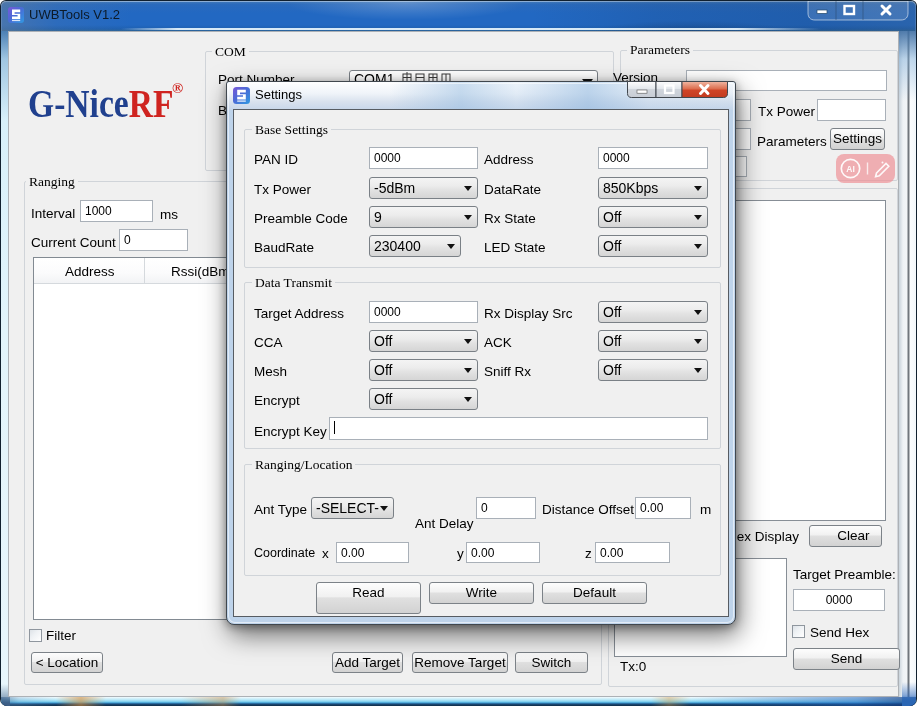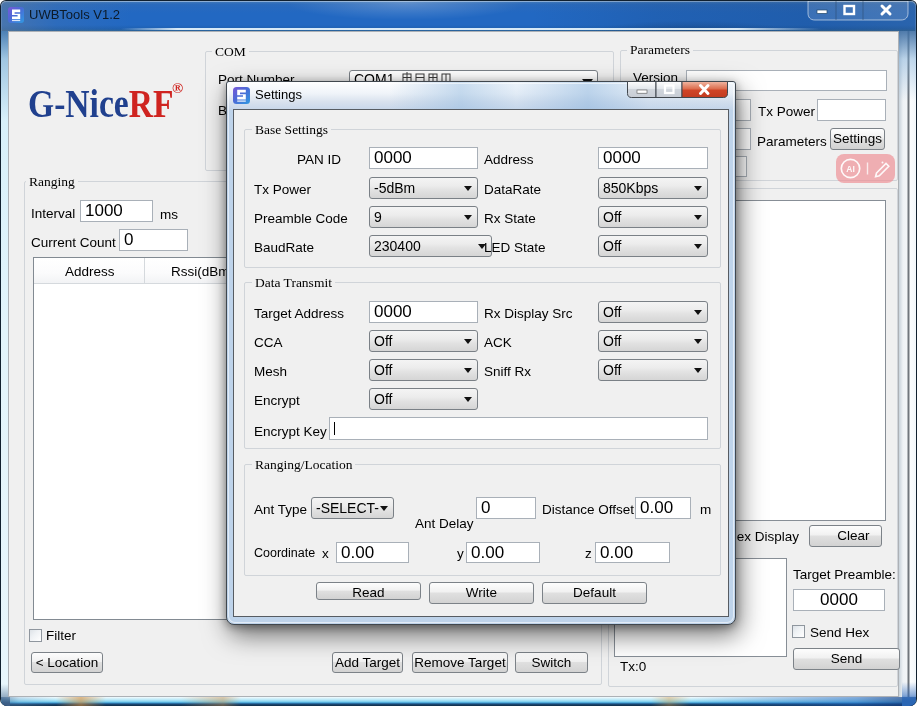--- a/index.html
+++ b/index.html
@@ -28,21 +28,21 @@
 #botWash{position:absolute;left:1px;top:697px;width:915px;height:9px;border-radius:0 0 6px 6px;
  background:linear-gradient(90deg,rgba(60,100,145,.6) 0,rgba(100,150,195,.25) 18px,rgba(120,200,235,0) 55px,rgba(215,140,55,.6) 80px,rgba(215,140,55,0) 105px,rgba(120,200,235,0) 180px,rgba(200,140,70,.45) 222px,rgba(200,140,70,0) 240px,rgba(120,200,235,0) 650px,rgba(215,150,60,.4) 668px,rgba(215,150,60,0) 690px,rgba(30,95,185,.5) 855px,rgba(20,60,130,.75) 100%);}
 
 #client{position:absolute;left:8px;top:31px;width:891px;height:666px;background:#f0f0f0;border:0;}
 .clientedge{position:absolute;left:8px;top:31px;width:891px;height:666px;box-shadow:inset 0 0 0 1px rgba(90,100,110,.45);}
 
 .grp{position:absolute;border:1px solid #d0d4d9;border-radius:2px;}
 .glabel{position:absolute;background:#f0f0f0;padding:0 3px;line-height:13px;font-family:Liberation Serif, serif;}
 .lbl{position:absolute;white-space:nowrap;line-height:13px;}
 .inp{position:absolute;background:#fff;border:1px solid #a9b0b8;box-sizing:border-box;
- font-size:17px;line-height:20px;padding-left:4px;white-space:nowrap;}
+ font-size:12px;line-height:20px;padding-left:4px;white-space:nowrap;}
 .cmb{position:absolute;box-sizing:border-box;border:1px solid #7a8086;border-radius:3px;
  background:linear-gradient(180deg,#f4f4f4 0%,#ececec 40%,#e2e2e2 60%,#d5d5d5 100%);
  font-size:14px;line-height:20px;padding-left:4px;white-space:nowrap;}
 .cmb.noarrow:after{display:none;}
 .cmb:after{content:"";position:absolute;right:5px;top:8px;border-left:4.5px solid transparent;
  border-right:4.5px solid transparent;border-top:5.5px solid #111;}
 .btn{position:absolute;box-sizing:border-box;border:1px solid #7c8288;border-radius:3px;
  background:linear-gradient(180deg,#fdfdfd 0%,#f1f1f1 45%,#e0e0e0 50%,#d2d2d2 100%);
  text-align:center;line-height:20px;}
 .chk{position:absolute;width:13px;height:13px;background:linear-gradient(135deg,#dde2e7 0%,#eef1f4 40%,#fff 100%);border:1px solid #8f969e;box-sizing:border-box;}
@@ -110,21 +110,21 @@
       <line x1="31" y1="2" x2="31" y2="10"></line>
       <line x1="27" y1="5.5" x2="35" y2="5.5"></line>
   <rect x="40" y="2" width="8" height="8"></rect>
       <line x1="44" y1="2" x2="44" y2="10"></line>
  </g>
 </svg>
 <div class="lbl" style="left:218px;top:104px;">BaudRate</div>
 
 <div class="grp" style="left:620px;top:50px;width:276px;height:129px;"></div>
 <div class="glabel" style="left:627px;top:43px;">Parameters</div>
-<div class="lbl" style="left:633px;top:71px;">Version</div>
+<div class="lbl" style="left:613px;top:71px;">Version</div>
 <div class="inp" style="left:686px;top:70px;width:201px;height:21px;"></div>
 <div class="inp" style="left:734px;top:99px;width:17px;height:22px;"></div>
 <div class="inp" style="left:734px;top:128px;width:17px;height:22px;"></div>
 <div class="inp" style="left:734px;top:156px;width:13px;height:21px;"></div>
 <div class="lbl" style="left:758px;top:105px;">Tx Power</div>
 <div class="inp" style="left:817px;top:99px;width:69px;height:22px;"></div>
 <div class="lbl" style="left:757px;top:135px;">Parameters</div>
 <div class="btn" style="left:830px;top:128px;width:55px;height:22px;">Settings</div>
 
 <div class="abs" style="left:836px;top:154px;width:59px;height:29px;border-radius:8px;background:rgba(238,140,145,.66);"></div>
@@ -218,34 +218,34 @@
  <path d="M55 0.5h45.5v12c0 2.5-1.5 4-4 4H55z" fill="url(#rb)" stroke="#41474e" stroke-width="1"></path>
  <rect x="10" y="9" width="10" height="3.2" fill="#fff" stroke="#555" stroke-width=".6"></rect>
  <rect x="38" y="4.5" width="8.5" height="7.5" fill="none" stroke="#fff" stroke-width="2.2"></rect>
  <path d="M73.5 4.5 l7.5 8 M81 4.5 l-7.5 8" stroke="#fff" stroke-width="3" stroke-linecap="round"></path>
 </svg>
 
 <div class="abs" style="left:233px;top:109px;width:496px;height:508px;background:#f0f0f0;border:1px solid #575c62;box-sizing:border-box;"></div>
 
 <div class="grp" style="left:244px;top:129px;width:475px;height:137px;"></div>
 <div class="glabel" style="left:252px;top:123px;">Base Settings</div>
-<div class="lbl" style="left:254px;top:153px;margin-left:43px;">PAN ID</div>
+<div class="lbl" style="left:254px;top:153px;">PAN ID</div>
 <div class="inp" style="left:369px;top:147px;width:109px;height:22px;">0000</div>
 <div class="lbl" style="left:484px;top:153px;">Address</div>
 <div class="inp" style="left:598px;top:147px;width:110px;height:22px;">0000</div>
 <div class="lbl" style="left:254px;top:183px;">Tx Power</div>
 <div class="cmb" style="left:369px;top:177px;width:109px;height:22px;">-5dBm</div>
 <div class="lbl" style="left:484px;top:183px;">DataRate</div>
 <div class="cmb" style="left:598px;top:177px;width:110px;height:22px;">850Kbps</div>
 <div class="lbl" style="left:254px;top:212px;">Preamble Code</div>
 <div class="cmb" style="left:369px;top:206px;width:109px;height:22px;">9</div>
 <div class="lbl" style="left:484px;top:212px;">Rx State</div>
 <div class="cmb" style="left:598px;top:206px;width:110px;height:22px;">Off</div>
 <div class="lbl" style="left:254px;top:241px;">BaudRate</div>
-<div class="cmb" style="left:369px;top:235px;width:123px;height:22px;">230400</div>
+<div class="cmb" style="left:369px;top:235px;width:92px;height:22px;">230400</div>
 <div class="lbl" style="left:484px;top:241px;">LED State</div>
 <div class="cmb" style="left:598px;top:235px;width:110px;height:22px;">Off</div>
 
 <div class="grp" style="left:244px;top:282px;width:475px;height:165px;"></div>
 <div class="glabel" style="left:252px;top:276px;">Data Transmit</div>
 <div class="lbl" style="left:254px;top:307px;">Target Address</div>
 <div class="inp" style="left:369px;top:301px;width:109px;height:22px;">0000</div>
 <div class="lbl" style="left:484px;top:307px;">Rx Display Src</div>
 <div class="cmb" style="left:598px;top:301px;width:110px;height:22px;">Off</div>
 <div class="lbl" style="left:254px;top:336px;">CCA</div>
@@ -270,15 +270,15 @@
 <div class="lbl" style="left:542px;top:503px;">Distance Offset</div>
 <div class="inp" style="left:635px;top:497px;width:56px;height:22px;">0.00</div>
 <div class="lbl" style="left:700px;top:503px;">m</div>
 <div class="lbl" style="left:254px;top:547px;font-size:12.5px;">Coordinate</div>
 <div class="lbl" style="left:322px;top:547px;">x</div>
 <div class="inp" style="left:336px;top:542px;width:73px;height:21px;">0.00</div>
 <div class="lbl" style="left:457px;top:547px;">y</div>
 <div class="inp" style="left:466px;top:542px;width:74px;height:21px;">0.00</div>
 <div class="lbl" style="left:585px;top:547px;">z</div>
 <div class="inp" style="left:595px;top:542px;width:75px;height:21px;">0.00</div>
-<div class="btn" style="left:316px;top:582px;width:105px;height:18px;">Read</div>
+<div class="btn" style="left:316px;top:582px;width:105px;height:32px;">Read</div>
 <div class="btn" style="left:429px;top:582px;width:105px;height:22px;">Write</div>
 <div class="btn" style="left:542px;top:582px;width:105px;height:22px;">Default</div>
 
 </body></html>

